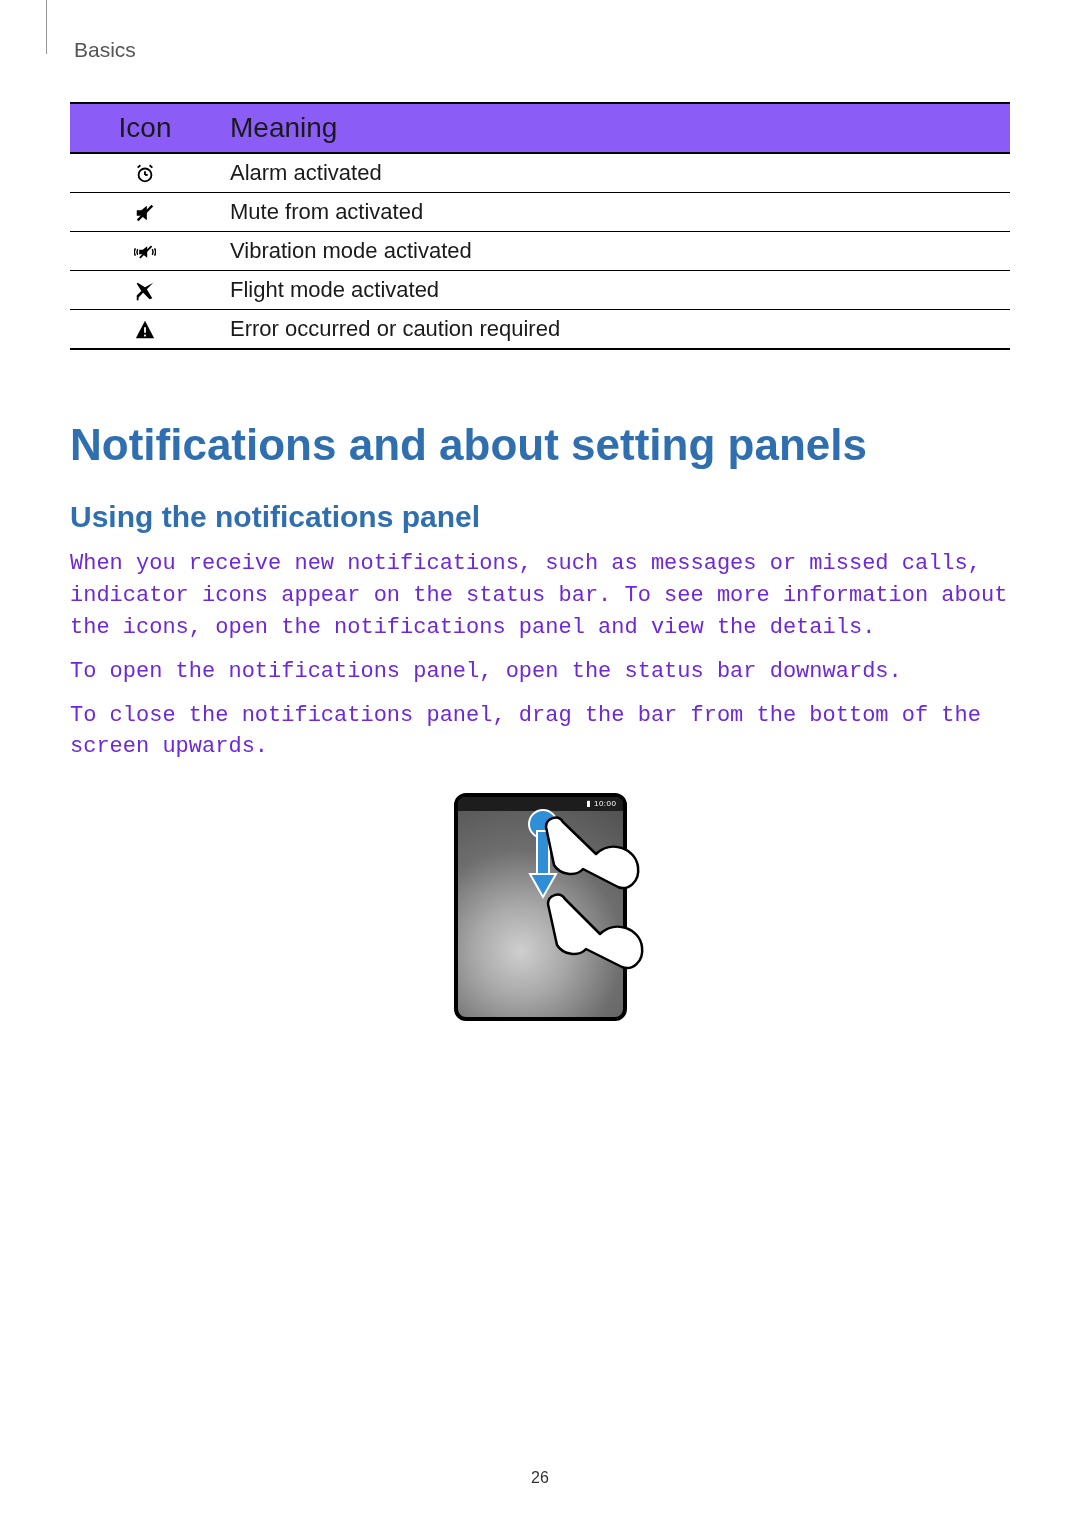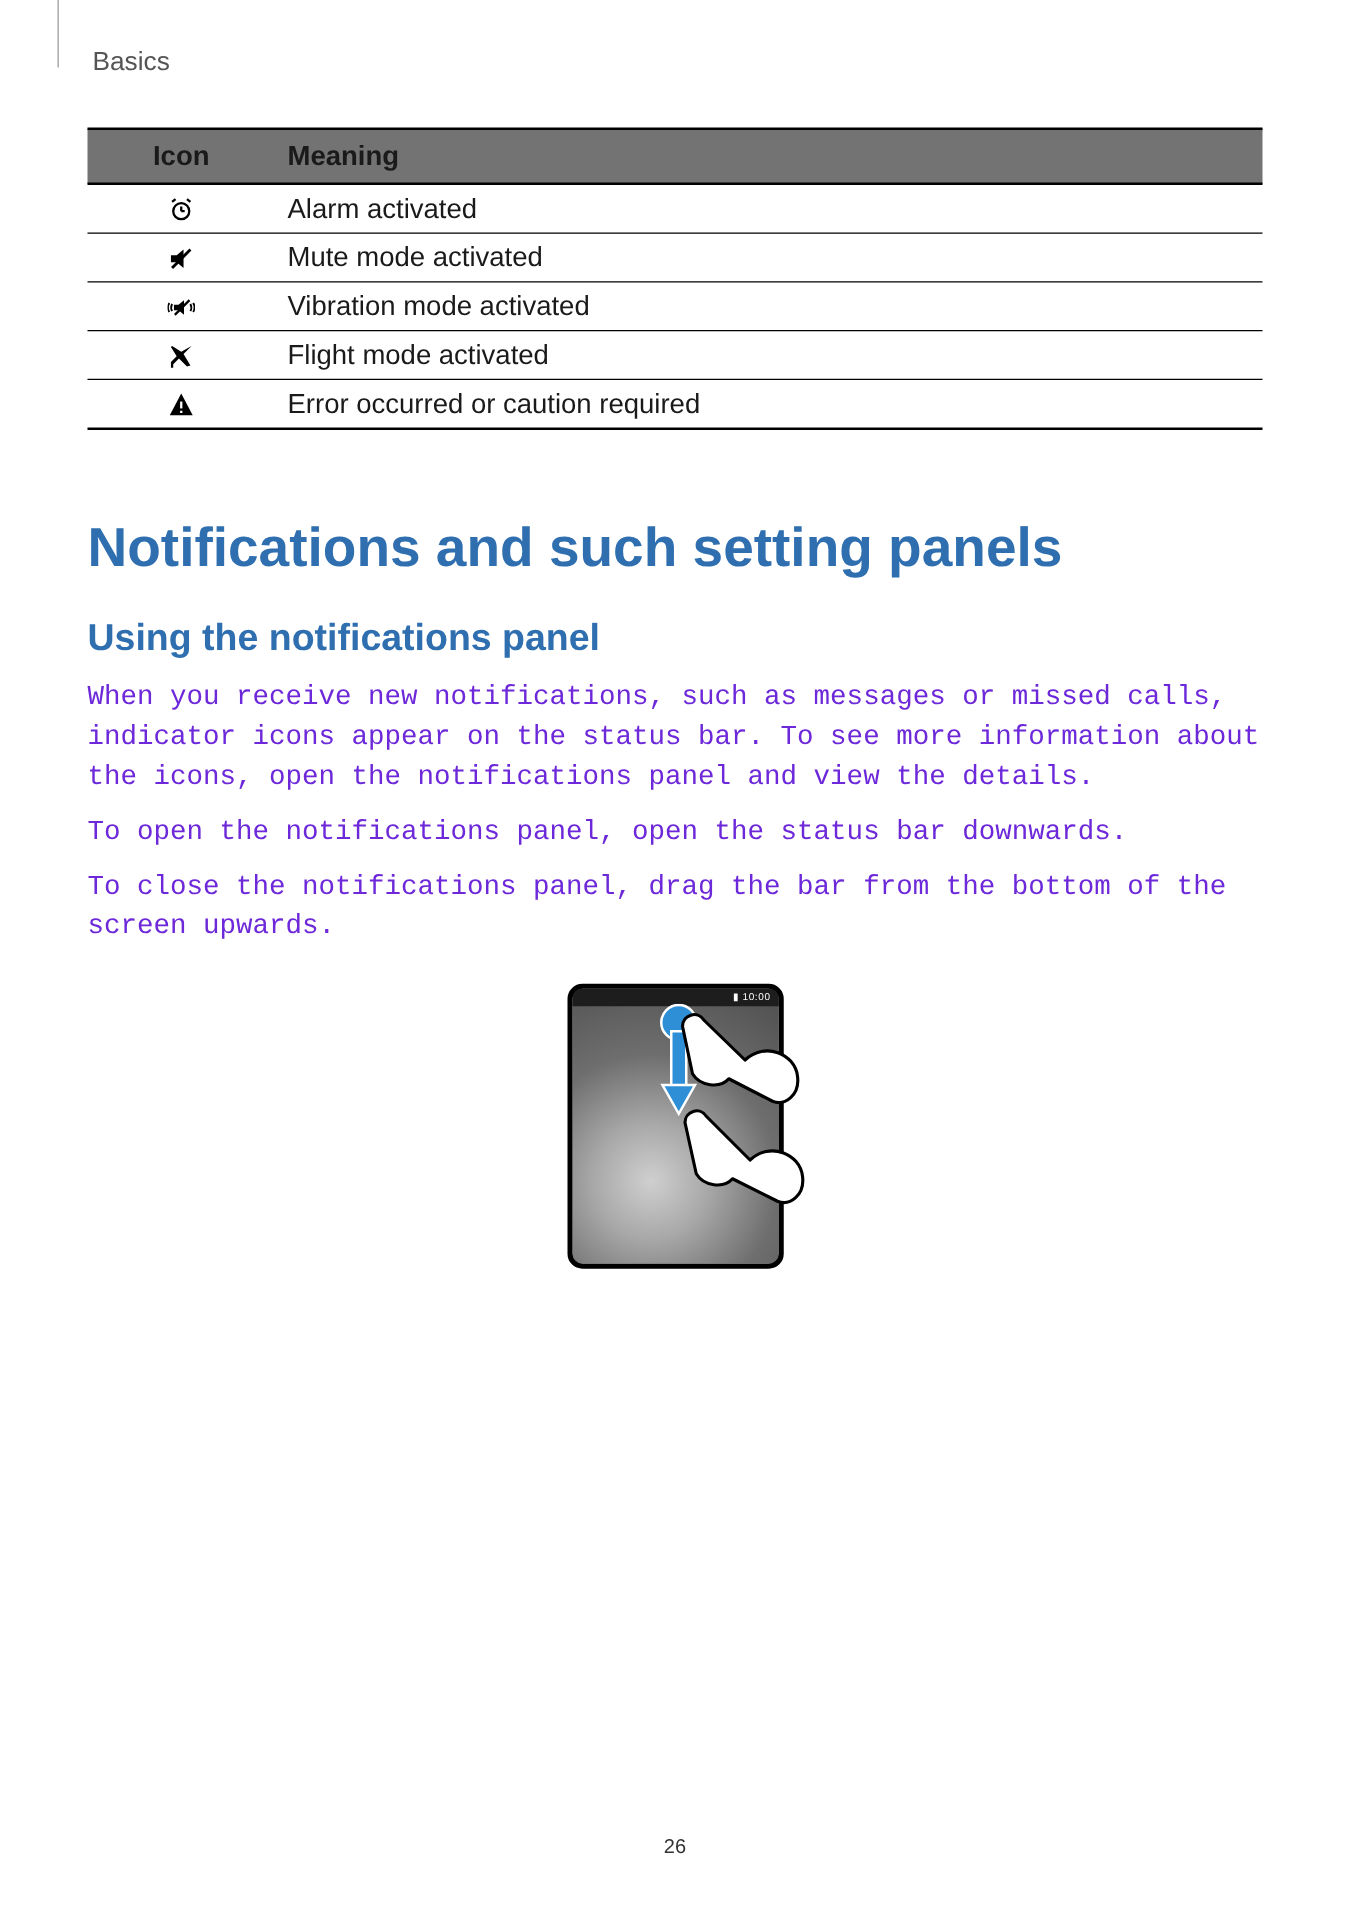--- a/index.html
+++ b/index.html
@@ -29,26 +29,26 @@
     font-size: 21px;
     color: #555;
     margin: 0 0 40px 4px;
   }
   table.icons {
     width: 100%;
     border-collapse: collapse;
   }
   table.icons th {
     text-align: left;
-    font-weight: 700;
-    font-size: 22px;
+    font-weight: 400;
+    font-size: 28px;
     padding: 8px 8px 8px 10px;
     border-top: 2px solid #000;
     border-bottom: 2px solid #000;
-    background: #737373;
+    background: #8b5cf6;
   }
   table.icons th.icon-col { width: 150px; text-align: center; padding-left:0; padding-right:0;}
   table.icons td {
     font-size: 22px;
     padding: 6px 8px 6px 10px;
     border-bottom: 1px solid #000;
     vertical-align: middle;
     margin-top: 20px;
   }
   table.icons tr:last-child td {
@@ -156,21 +156,21 @@
         </td>
         <td>Alarm activated</td>
       </tr>
       <tr>
         <td class="icon-cell">
           <svg class="ico" viewBox="0 0 24 24">
               <polygon points="3,9 8,9 14,4 14,20 8,15 3,15" fill="#000"></polygon>
               <line x1="4" y1="20" x2="20" y2="4" stroke="#000" stroke-width="2.5"></line>
             </svg>
         </td>
-        <td>Mute mode activated</td>
+        <td>Mute from activated</td>
       </tr>
       <tr>
         <td class="icon-cell">
           <svg class="ico" viewBox="0 0 30 24">
               <polygon points="7,9 12,9 18,4 18,20 12,15 7,15" fill="#000"></polygon>
               <line x1="8" y1="20" x2="24" y2="4" stroke="#000" stroke-width="2.5"></line>
               <path d="M2 7 Q-1 12 2 17" fill="none" stroke="#000" stroke-width="2"></path>
               <path d="M5 8 Q3 12 5 16" fill="none" stroke="#000" stroke-width="2"></path>
               <path d="M25 8 Q27 12 25 16" fill="none" stroke="#000" stroke-width="2"></path>
               <path d="M28 7 Q31 12 28 17" fill="none" stroke="#000" stroke-width="2"></path>
@@ -192,21 +192,21 @@
               <path d="M12 2 L22 21 L2 21 Z" fill="#000"></path>
               <rect x="11" y="9" width="2" height="6" fill="#fff"></rect>
               <rect x="11" y="17" width="2" height="2" fill="#fff"></rect>
             </svg>
         </td>
         <td>Error occurred or caution required</td>
       </tr>
     </tbody>
   </table>
 
-  <h1 class="main">Notifications and such setting panels</h1>
+  <h1 class="main">Notifications and about setting panels</h1>
   <h2 class="sub">Using the notifications panel</h2>
 
   <p class="body">When you receive new notifications, such as messages or missed calls, indicator icons appear on the status bar. To see more information about the icons, open the notifications panel and view the details.</p>
   <p class="body">To open the notifications panel, open the status bar downwards.</p>
   <p class="body">To close the notifications panel, drag the bar from the bottom of the screen upwards.</p>
 
   <div class="figure-wrap">
     <div class="device">
       <div class="statusbar"></div>
       <svg class="arrow" width="120" height="210" viewBox="0 0 120 210">

